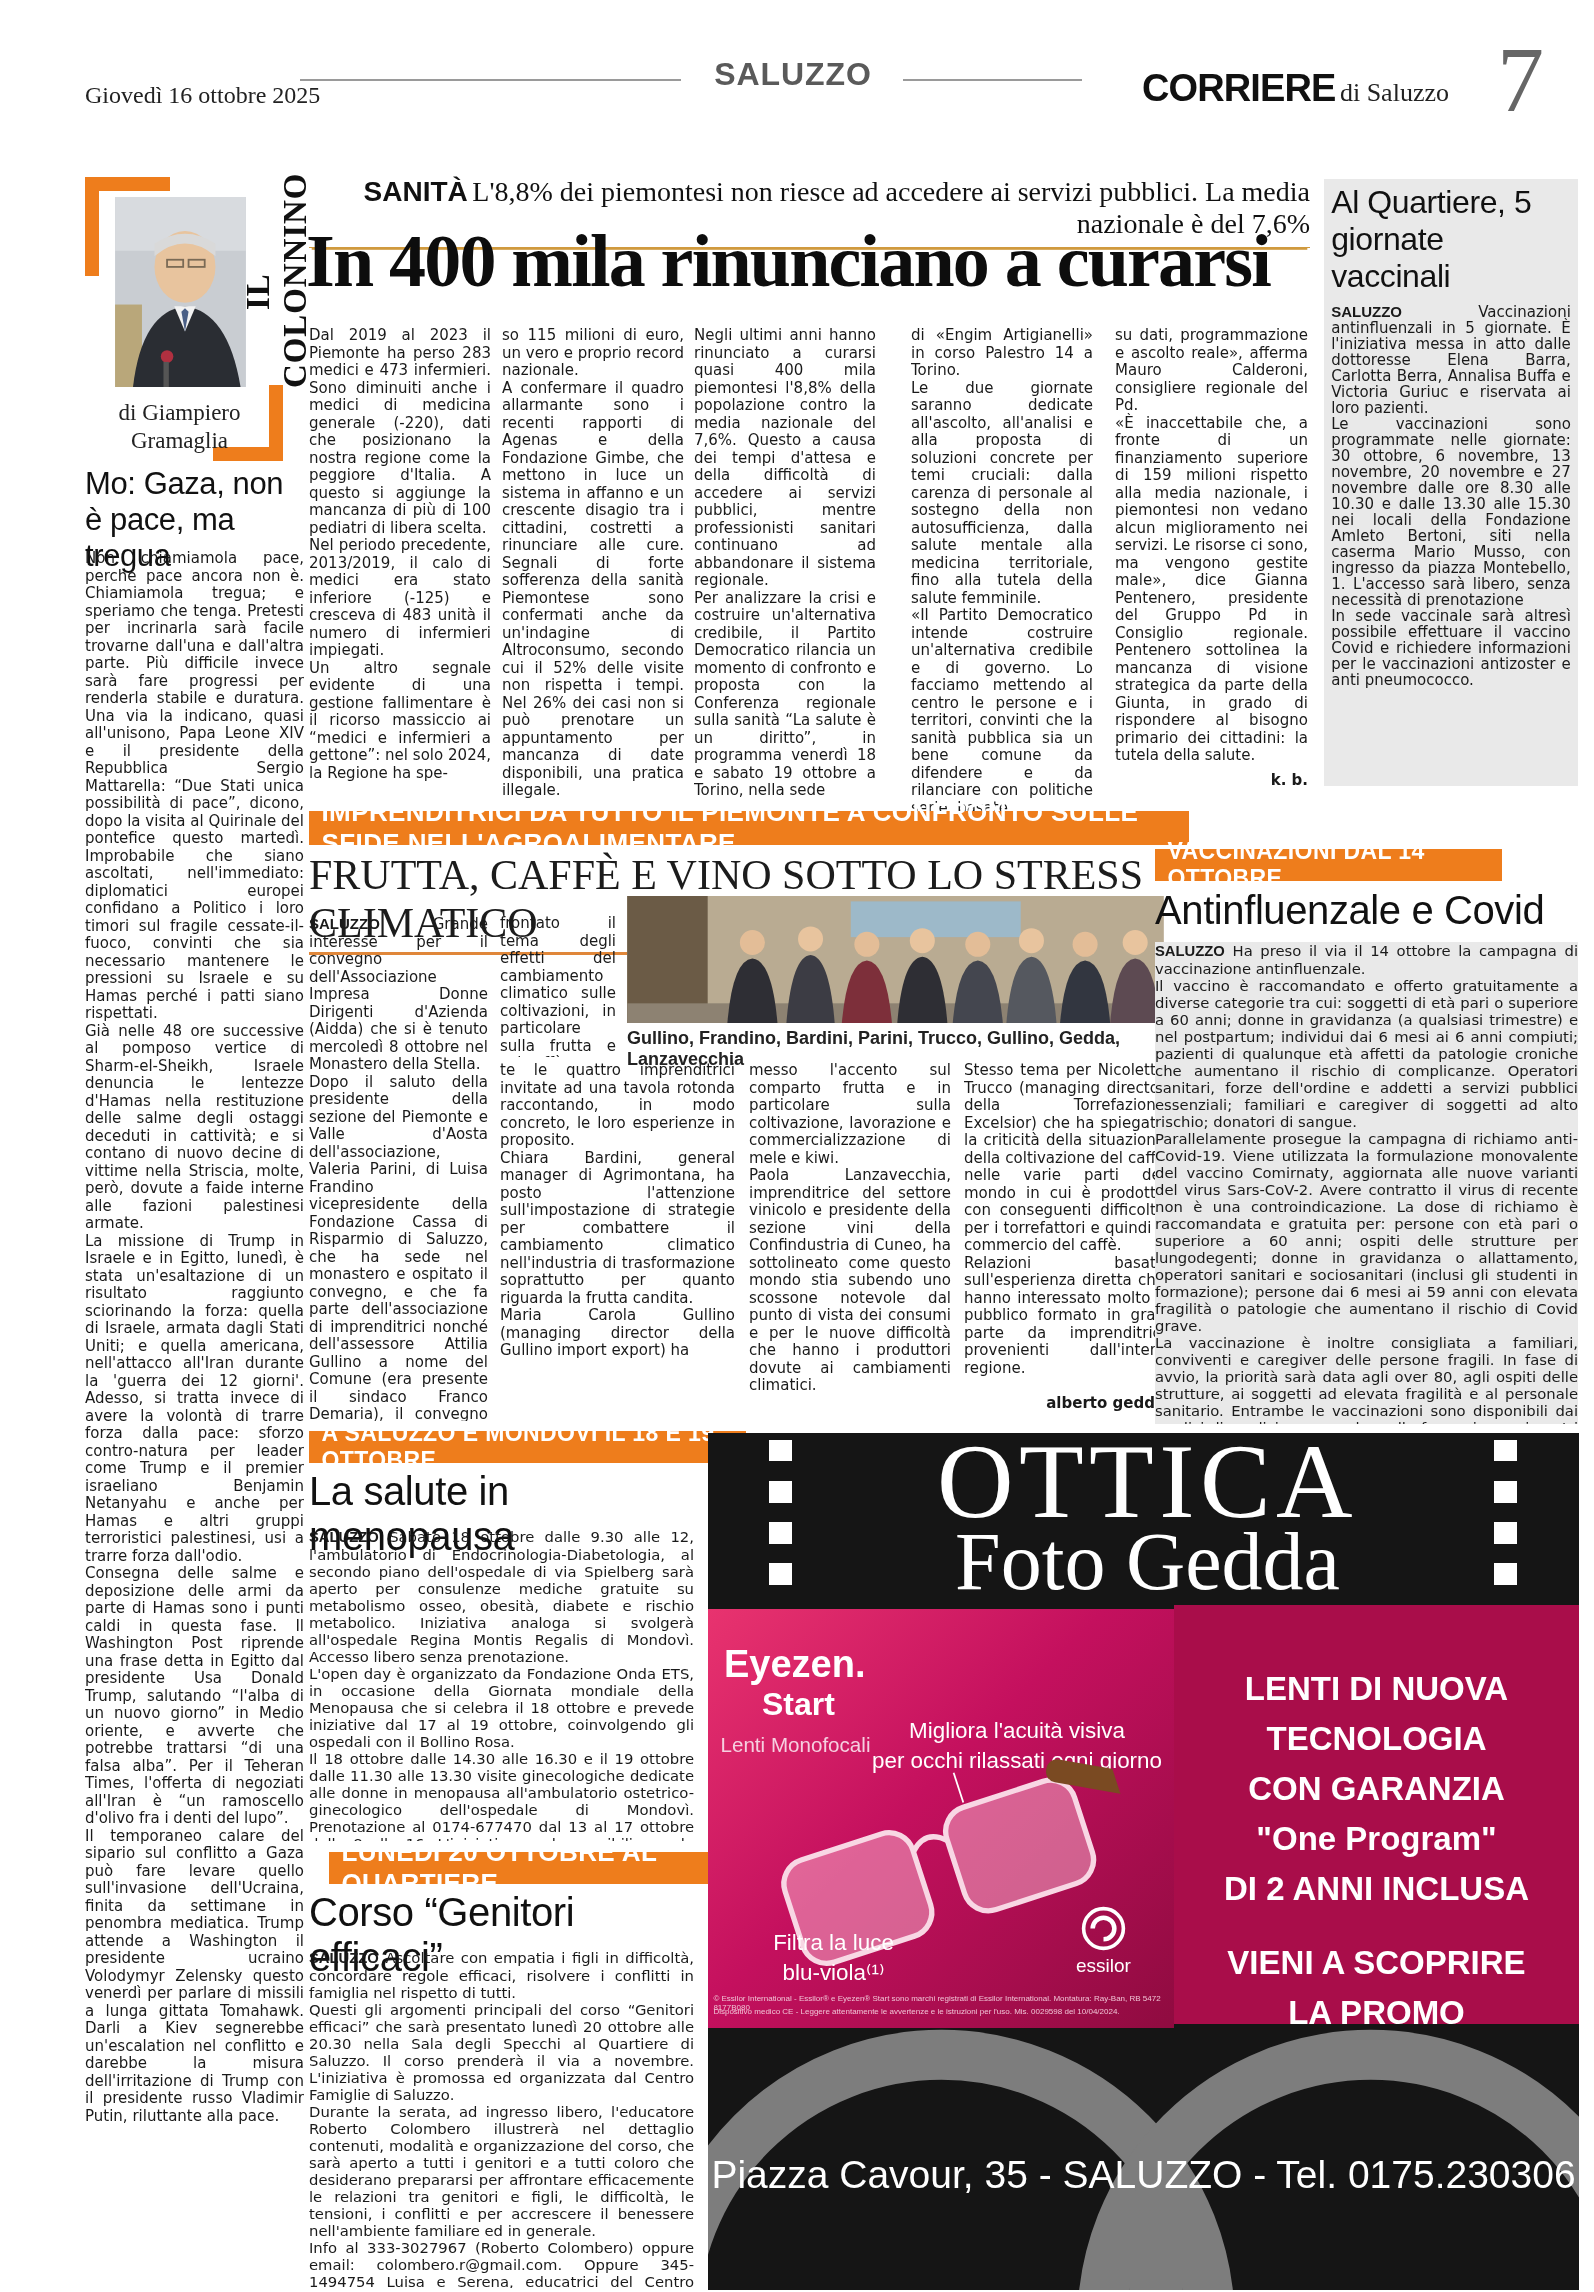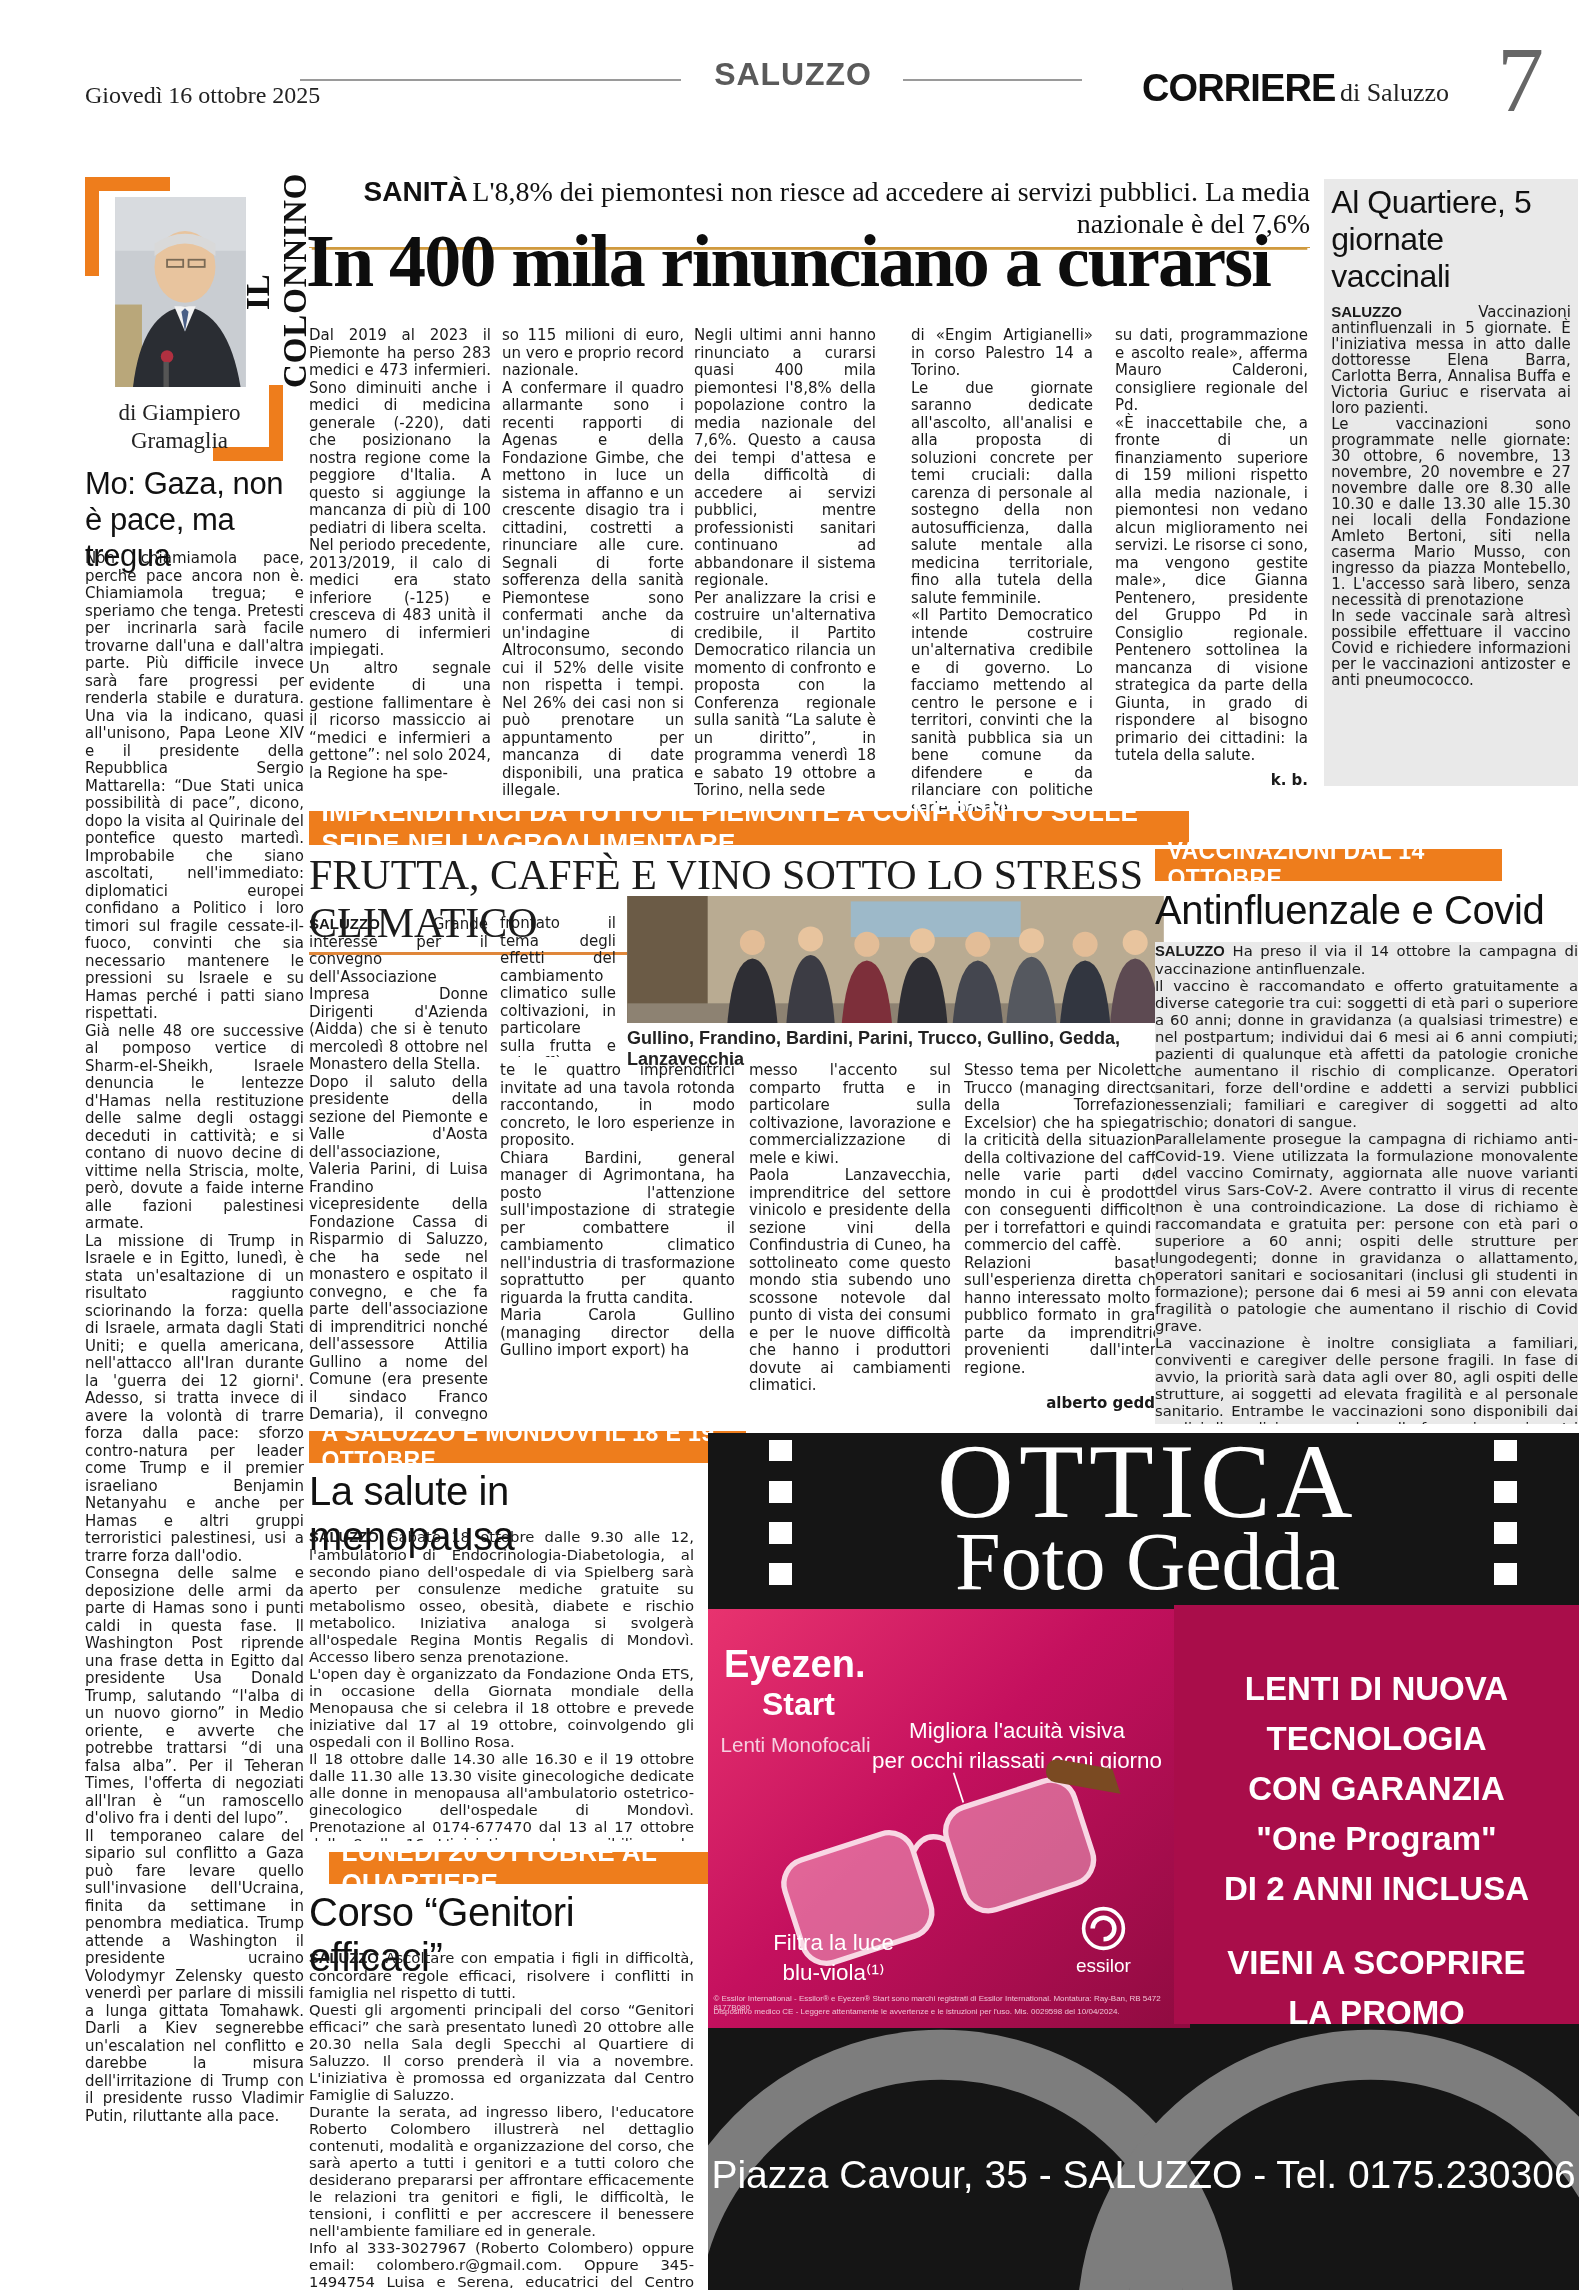--- a/index.html
+++ b/index.html
@@ -186,21 +186,21 @@
 Info al 333-3027967 (Roberto Colombero) oppure email: colombero.r@gmail.com. Oppure 345-1494754 Luisa e Serena, educatrici del Centro Famiglie.</span>
   </div>
 
   <div class="abs" style="left:708px;top:1433px;width:871px;height:857px;background:#151515;">
 
     <div class="abs filmstrip" style="left:61px;top:7.2px;height:163px;"></div>
     <div class="abs filmstrip" style="left:786px;top:7.2px;height:163px;"></div>
     <div class="abs serif" style="left:99px;top:-12.5px;width:681px;text-align:center;font-size:106px;color:#fff;letter-spacing:5.4px;">OTTICA</div>
     <div class="abs serif" style="left:99px;top:82px;width:681px;text-align:center;font-size:82px;color:#fff;">Foto Gedda</div>
 
-    <div class="abs" style="left:0;top:176px;width:466px;height:419px;background:linear-gradient(135deg,#e8336f 0%,#c4105e 45%,#8f0b40 100%);overflow:hidden;padding-left:16px;">
+    <div class="abs" style="left:0;top:176px;width:466px;height:419px;background:linear-gradient(135deg,#e8336f 0%,#c4105e 45%,#8f0b40 100%);overflow:hidden;">
       <div class="sans" style="position:absolute;left:16px;top:34px;color:#fff;font-weight:bold;font-size:38px;">Eyezen.</div>
       <div class="sans" style="position:absolute;left:54px;top:77px;color:#fff;font-weight:bold;font-size:32px;">Start</div>
       <div class="sans" style="position:absolute;left:12.5px;top:124px;color:#f6cfe0;font-size:20.6px;">Lenti Monofocali</div>
       <div class="sans pre" style="position:absolute;left:161px;top:107px;width:296px;text-align:center;color:#fff;font-size:22.4px;line-height:30px;">Migliora l'acuità visiva
 per occhi rilassati ogni giorno</div>
 
       <svg width="376" height="233" viewBox="0 0 420 260" style="position:absolute;left:54px;top:152px;transform:rotate(-18deg);" xmlns="http://www.w3.org/2000/svg">
         <g fill="rgba(255,200,220,0.45)" stroke="#f8d7e4" stroke-width="6">
           <rect x="30" y="60" width="150" height="120" rx="28"></rect>
           <rect x="220" y="60" width="150" height="120" rx="28"></rect>

